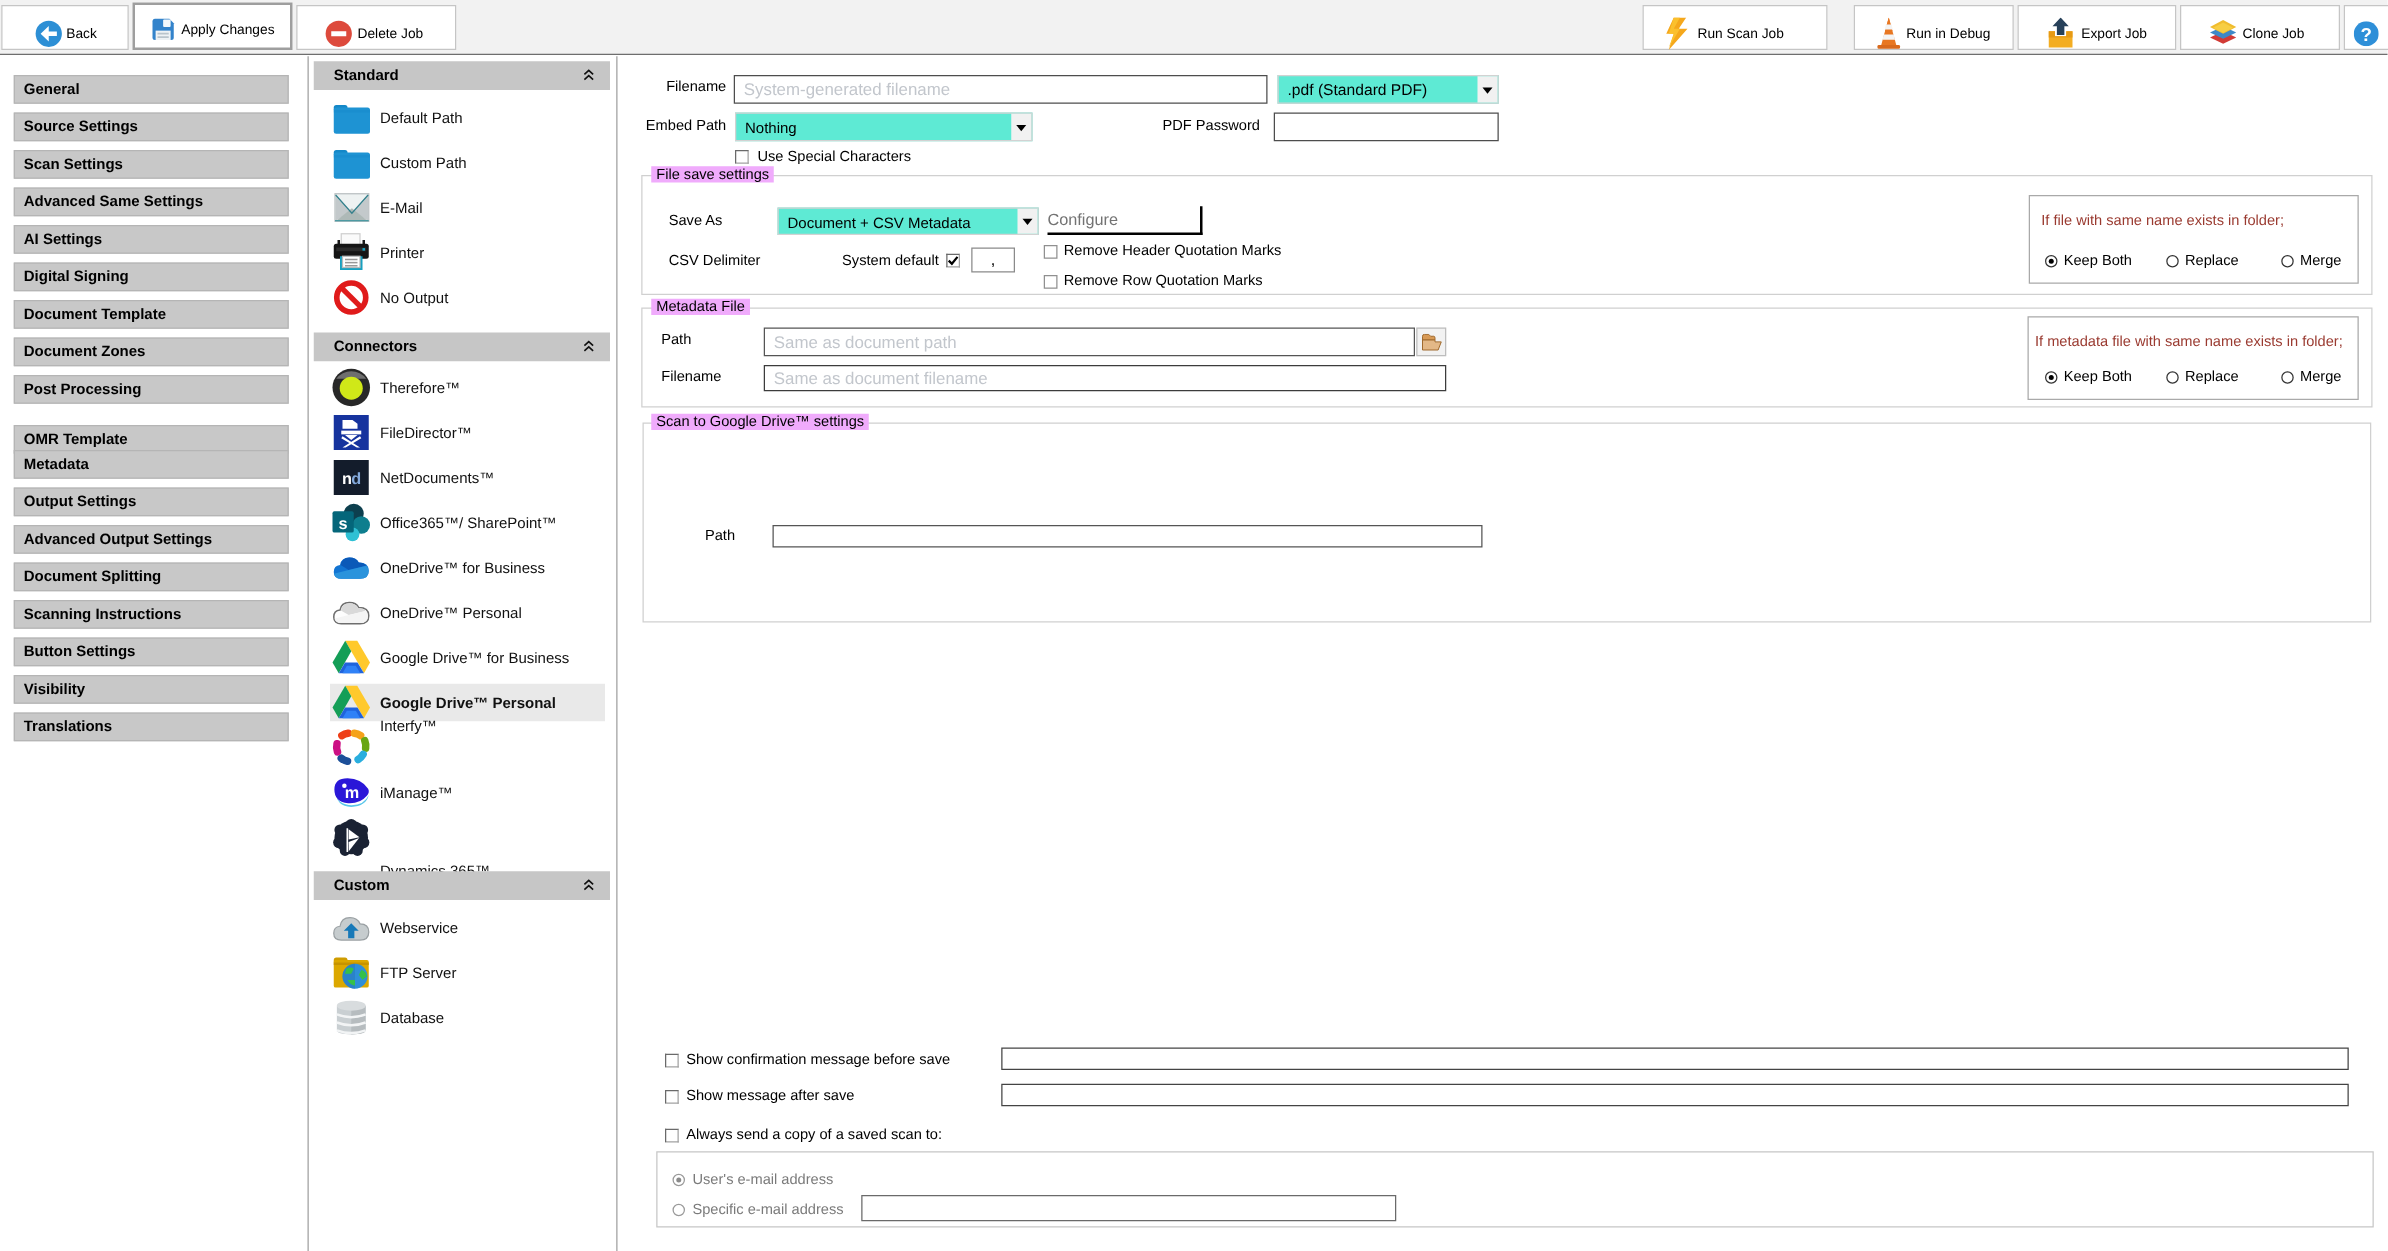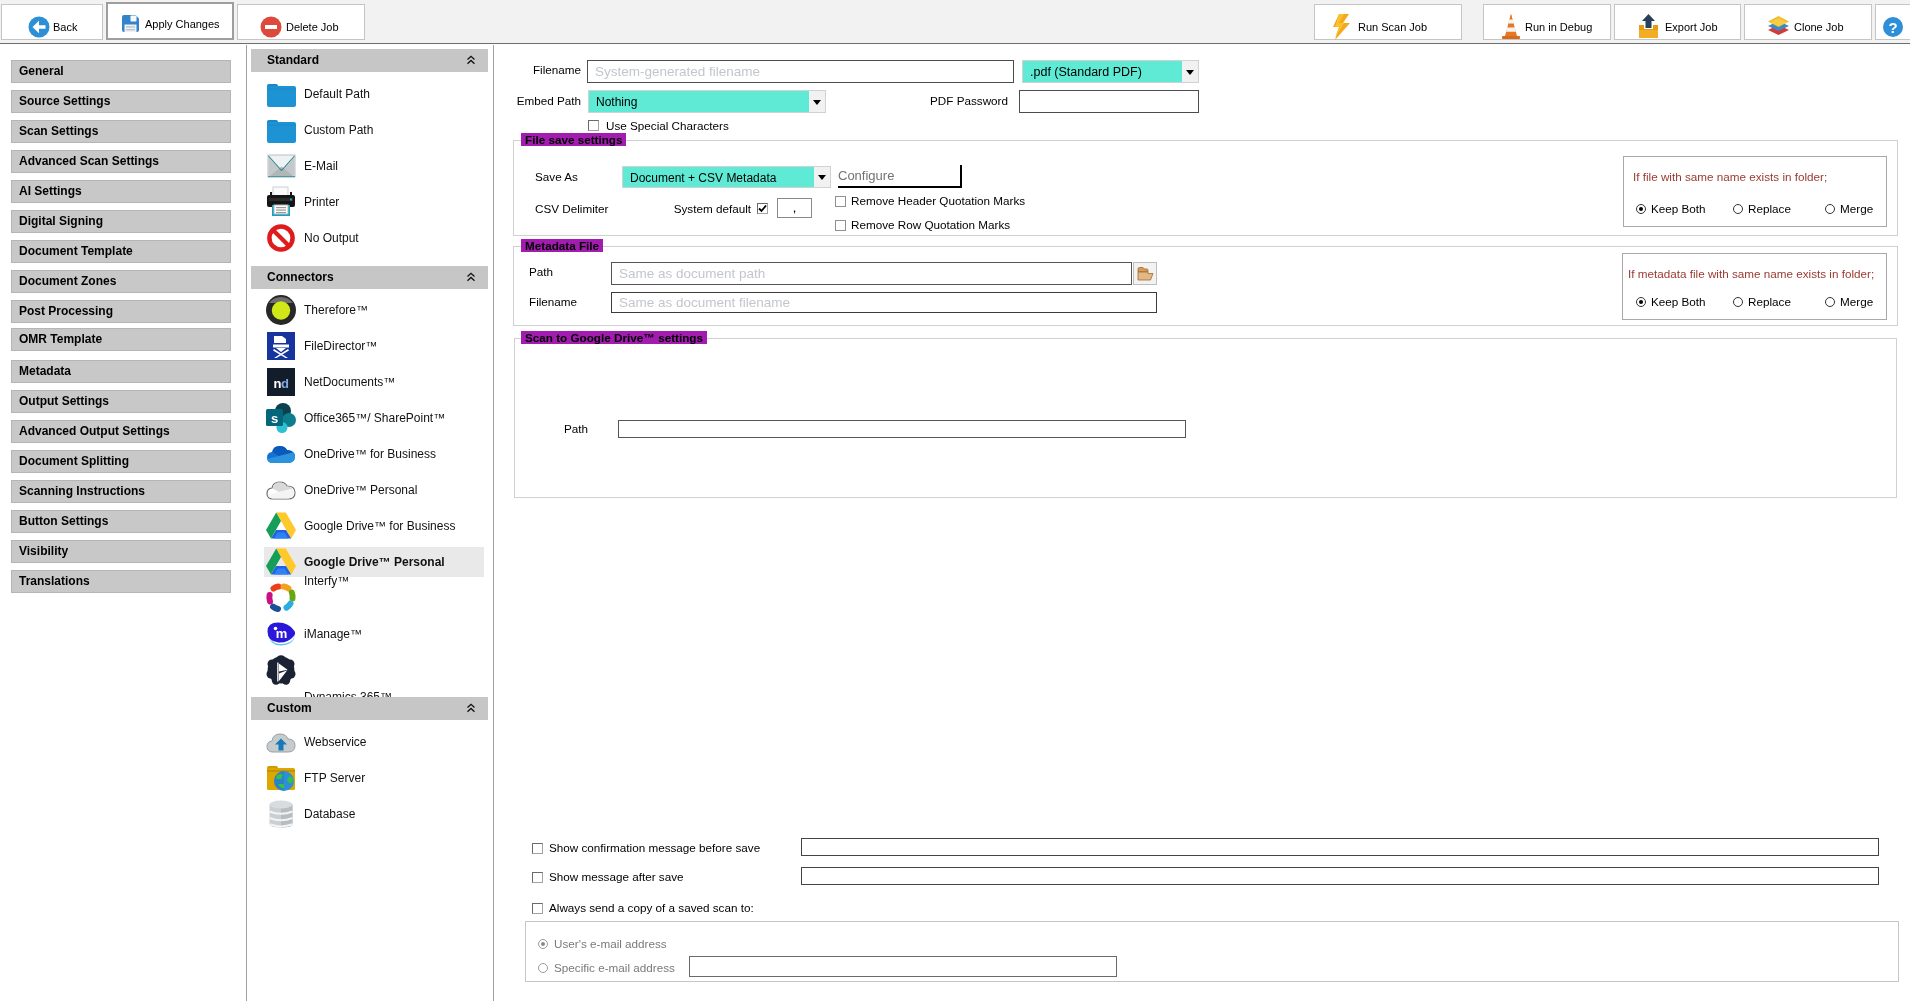--- a/index.html
+++ b/index.html
@@ -7,21 +7,21 @@
 .abs { position:absolute; }
 #toolbar { position:absolute; left:0; top:0; width:1910px; height:44px; background:#f2f2f2; border-bottom:1px solid #6e6e6e; }
 .tbtn { position:absolute; top:4px; height:36px; background:#fff; border:1px solid #c5c5c5; font-size:11px; color:#000; white-space:nowrap; }
 .tbtn .lbl { position:absolute; top:16px; white-space:nowrap; }
 .sbtn { position:absolute; left:11px; width:220px; height:23px; background:#c8c8c8; border:1px solid #b5b5b5; font-weight:bold; font-size:12px; color:#000; line-height:21px; padding-left:7px; white-space:nowrap; }
 .phead { position:absolute; left:251px; width:237px; height:23px; background:#c6c6c6; font-weight:bold; font-size:12px; color:#000; line-height:23px; padding-left:16px; white-space:nowrap; }
 .pitem { position:absolute; left:304px; font-size:12px; color:#111; white-space:nowrap; }
 .picon { position:absolute; left:265px; width:32px; height:32px; }
 .vline { position:absolute; top:45px; width:1px; height:956px; background:#a0a0a0; }
 .gbox { position:absolute; border:1px solid #d0d0d0; }
-.glabel { position:absolute; background:#a21caf; font-size:11.7px; color:#000; padding:0 4px; white-space:nowrap;font-weight:bold; }
+.glabel { position:absolute; background:#f0abfc; font-size:11.7px; color:#000; padding:0 4px; white-space:nowrap; }
 .ilabel { position:absolute; font-size:11.7px; color:#000; white-space:nowrap; }
 .inp { position:absolute; background:#fff; border:1px solid #4d4d4d; font-size:13px; color:#000; }
 .inp .ph { color:#c2c6cc; position:absolute; left:7px; top:3px; font-size:13.5px; }
 .combo { position:absolute; background:#5eead4; border:1px solid #d2d2d2; font-size:12px; color:#000; white-space:nowrap; }
 .combo .az { position:absolute; right:0; top:0; bottom:0; width:16px; background:#f1f1f1; }
 .combo .txt { position:absolute; left:7px; top:4px; }
 .carrow { position:absolute; width:0; height:0; border-left:4.5px solid transparent; border-right:4.5px solid transparent; border-top:5px solid #000; }
 .cb { position:absolute; width:11px; height:11px; background:#fff; border:1px solid; border-color:#6a6a6a #a2a2a2 #a2a2a2 #6a6a6a; }
 .radio { position:absolute; width:10px; height:10px; background:#fff; border:1px solid #333; border-radius:50%; }
 .radio.sel::after { content:""; position:absolute; left:2px; top:2px; width:4px; height:4px; background:#000; border-radius:50%; }
@@ -94,27 +94,27 @@
     <svg class="abs" style="left:7px;top:12px;" width="20" height="20" viewBox="0 0 20 20">
         <circle cx="10" cy="10" r="10" fill="#2e8fd8"></circle>
         <text x="10" y="15.5" font-size="15" font-weight="bold" fill="#fff" text-anchor="middle" font-family="Liberation Sans">?</text>
       </svg>
   </div>
 </div>
 <div id="leftbar">
   <div class="sbtn" style="top:60px;">General</div>
   <div class="sbtn" style="top:90px;">Source Settings</div>
   <div class="sbtn" style="top:120px;">Scan Settings</div>
-  <div class="sbtn" style="top:150px;">Advanced Scan Settings</div>
+  <div class="sbtn" style="top:150px;">Advanced Same Settings</div>
   <div class="sbtn" style="top:180px;">AI Settings</div>
   <div class="sbtn" style="top:210px;">Digital Signing</div>
   <div class="sbtn" style="top:240px;">Document Template</div>
   <div class="sbtn" style="top:270px;">Document Zones</div>
   <div class="sbtn" style="top:300px;">Post Processing</div>
-  <div class="sbtn" style="top:328px;">OMR Template</div>
+  <div class="sbtn" style="top:340px;">OMR Template</div>
   <div class="sbtn" style="top:360px;">Metadata</div>
   <div class="sbtn" style="top:390px;">Output Settings</div>
   <div class="sbtn" style="top:420px;">Advanced Output Settings</div>
   <div class="sbtn" style="top:450px;">Document Splitting</div>
   <div class="sbtn" style="top:480px;">Scanning Instructions</div>
   <div class="sbtn" style="top:510px;">Button Settings</div>
   <div class="sbtn" style="top:540px;">Visibility</div>
   <div class="sbtn" style="top:570px;">Translations</div>
 </div>
 <div class="vline" style="left:246px;"></div>

